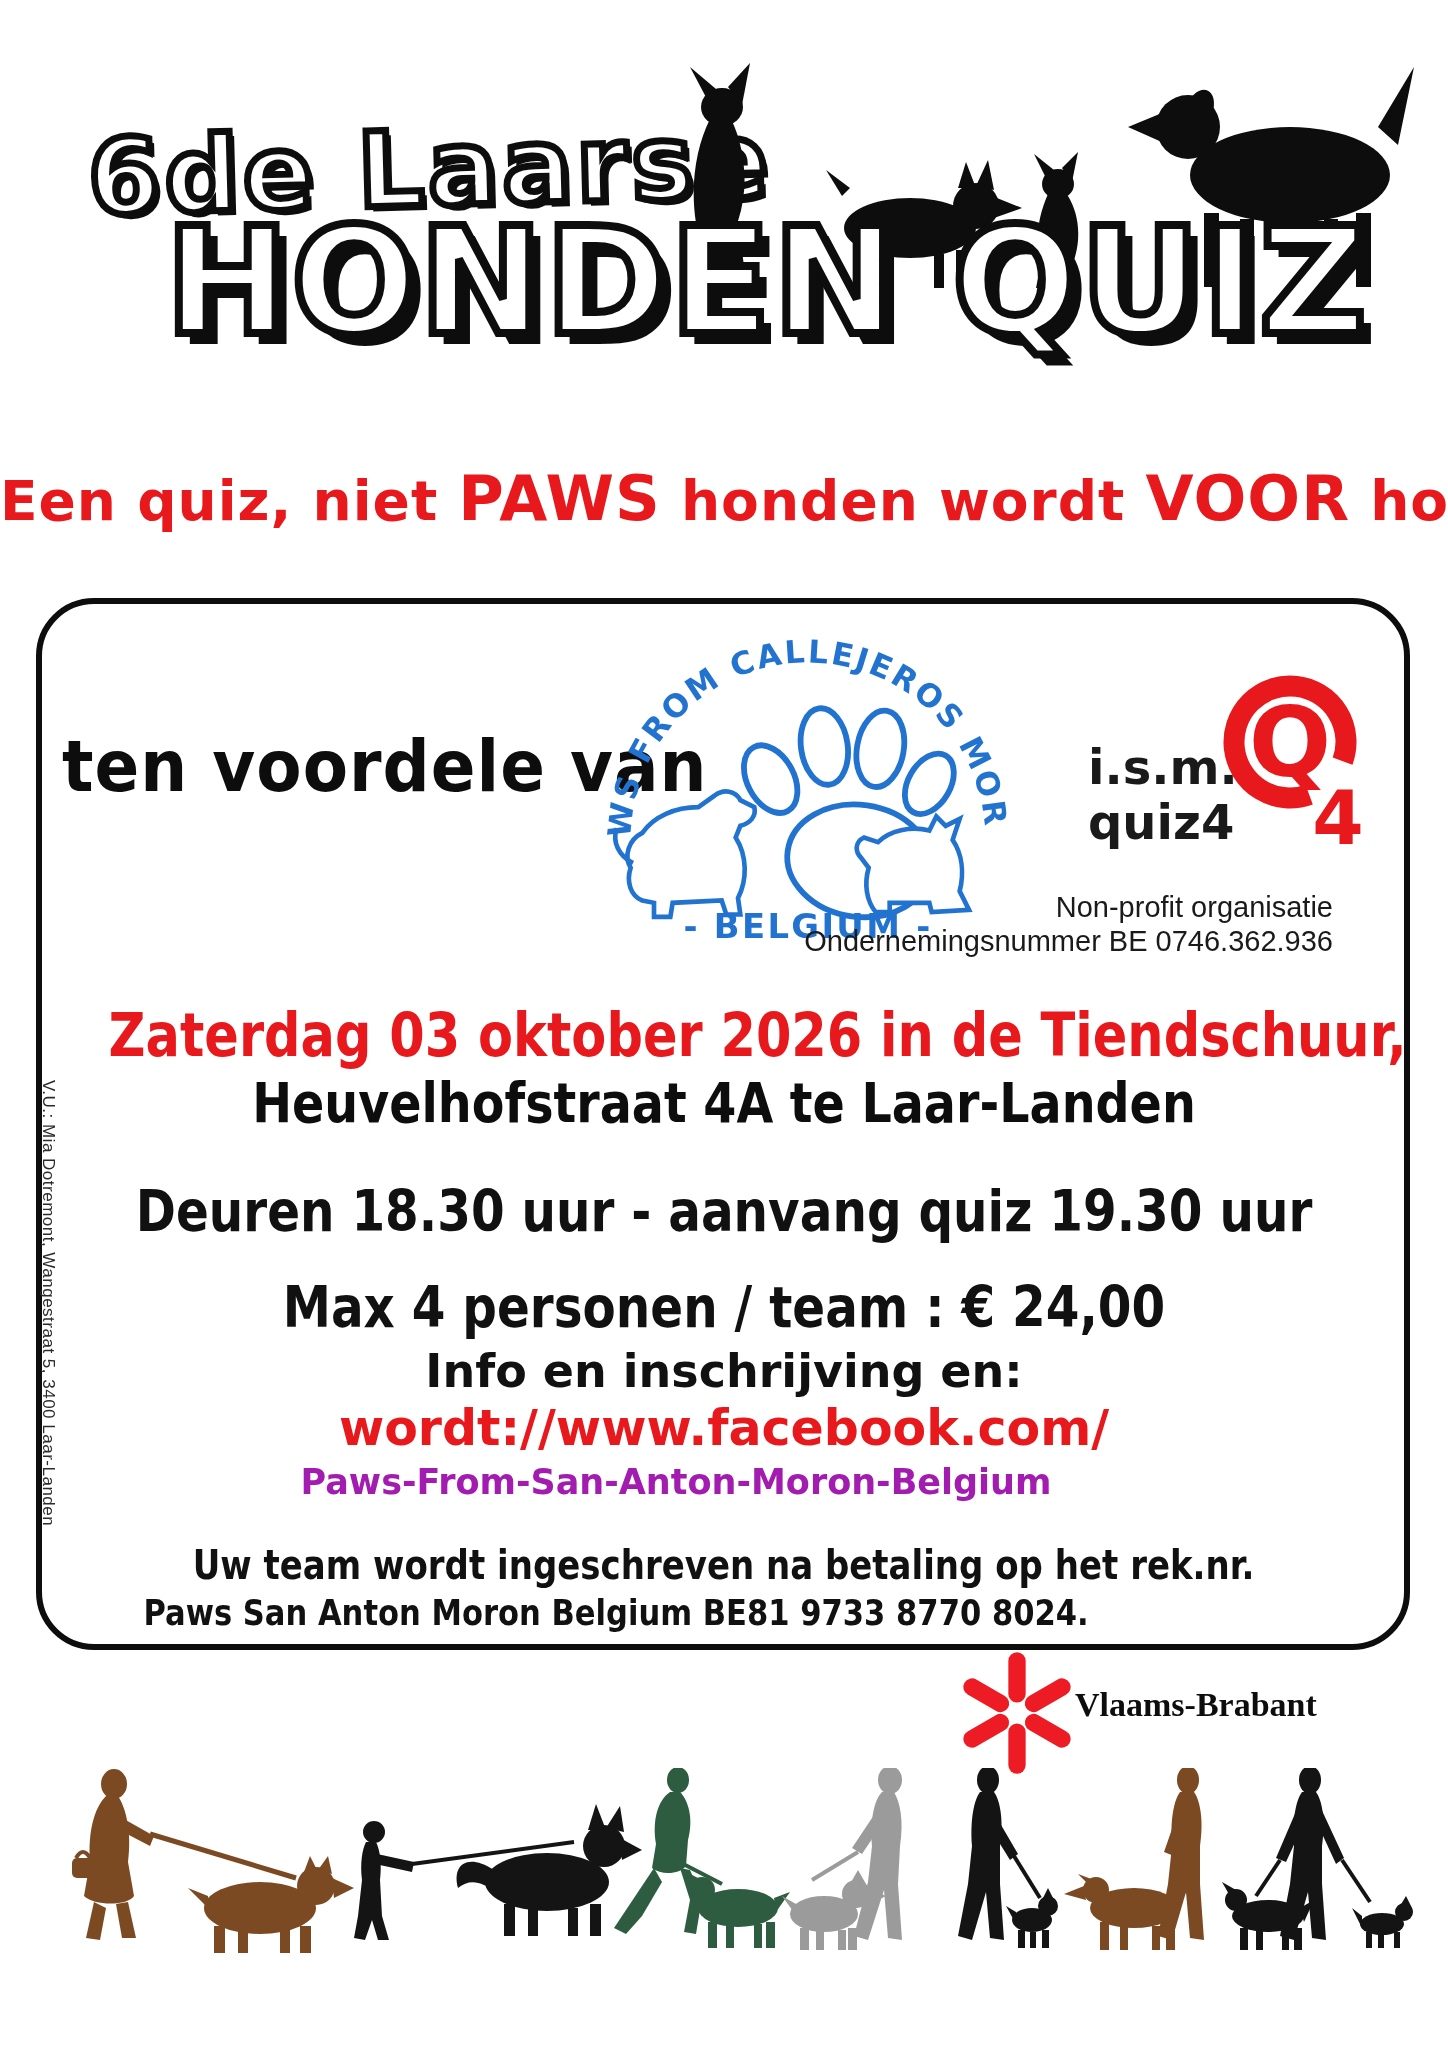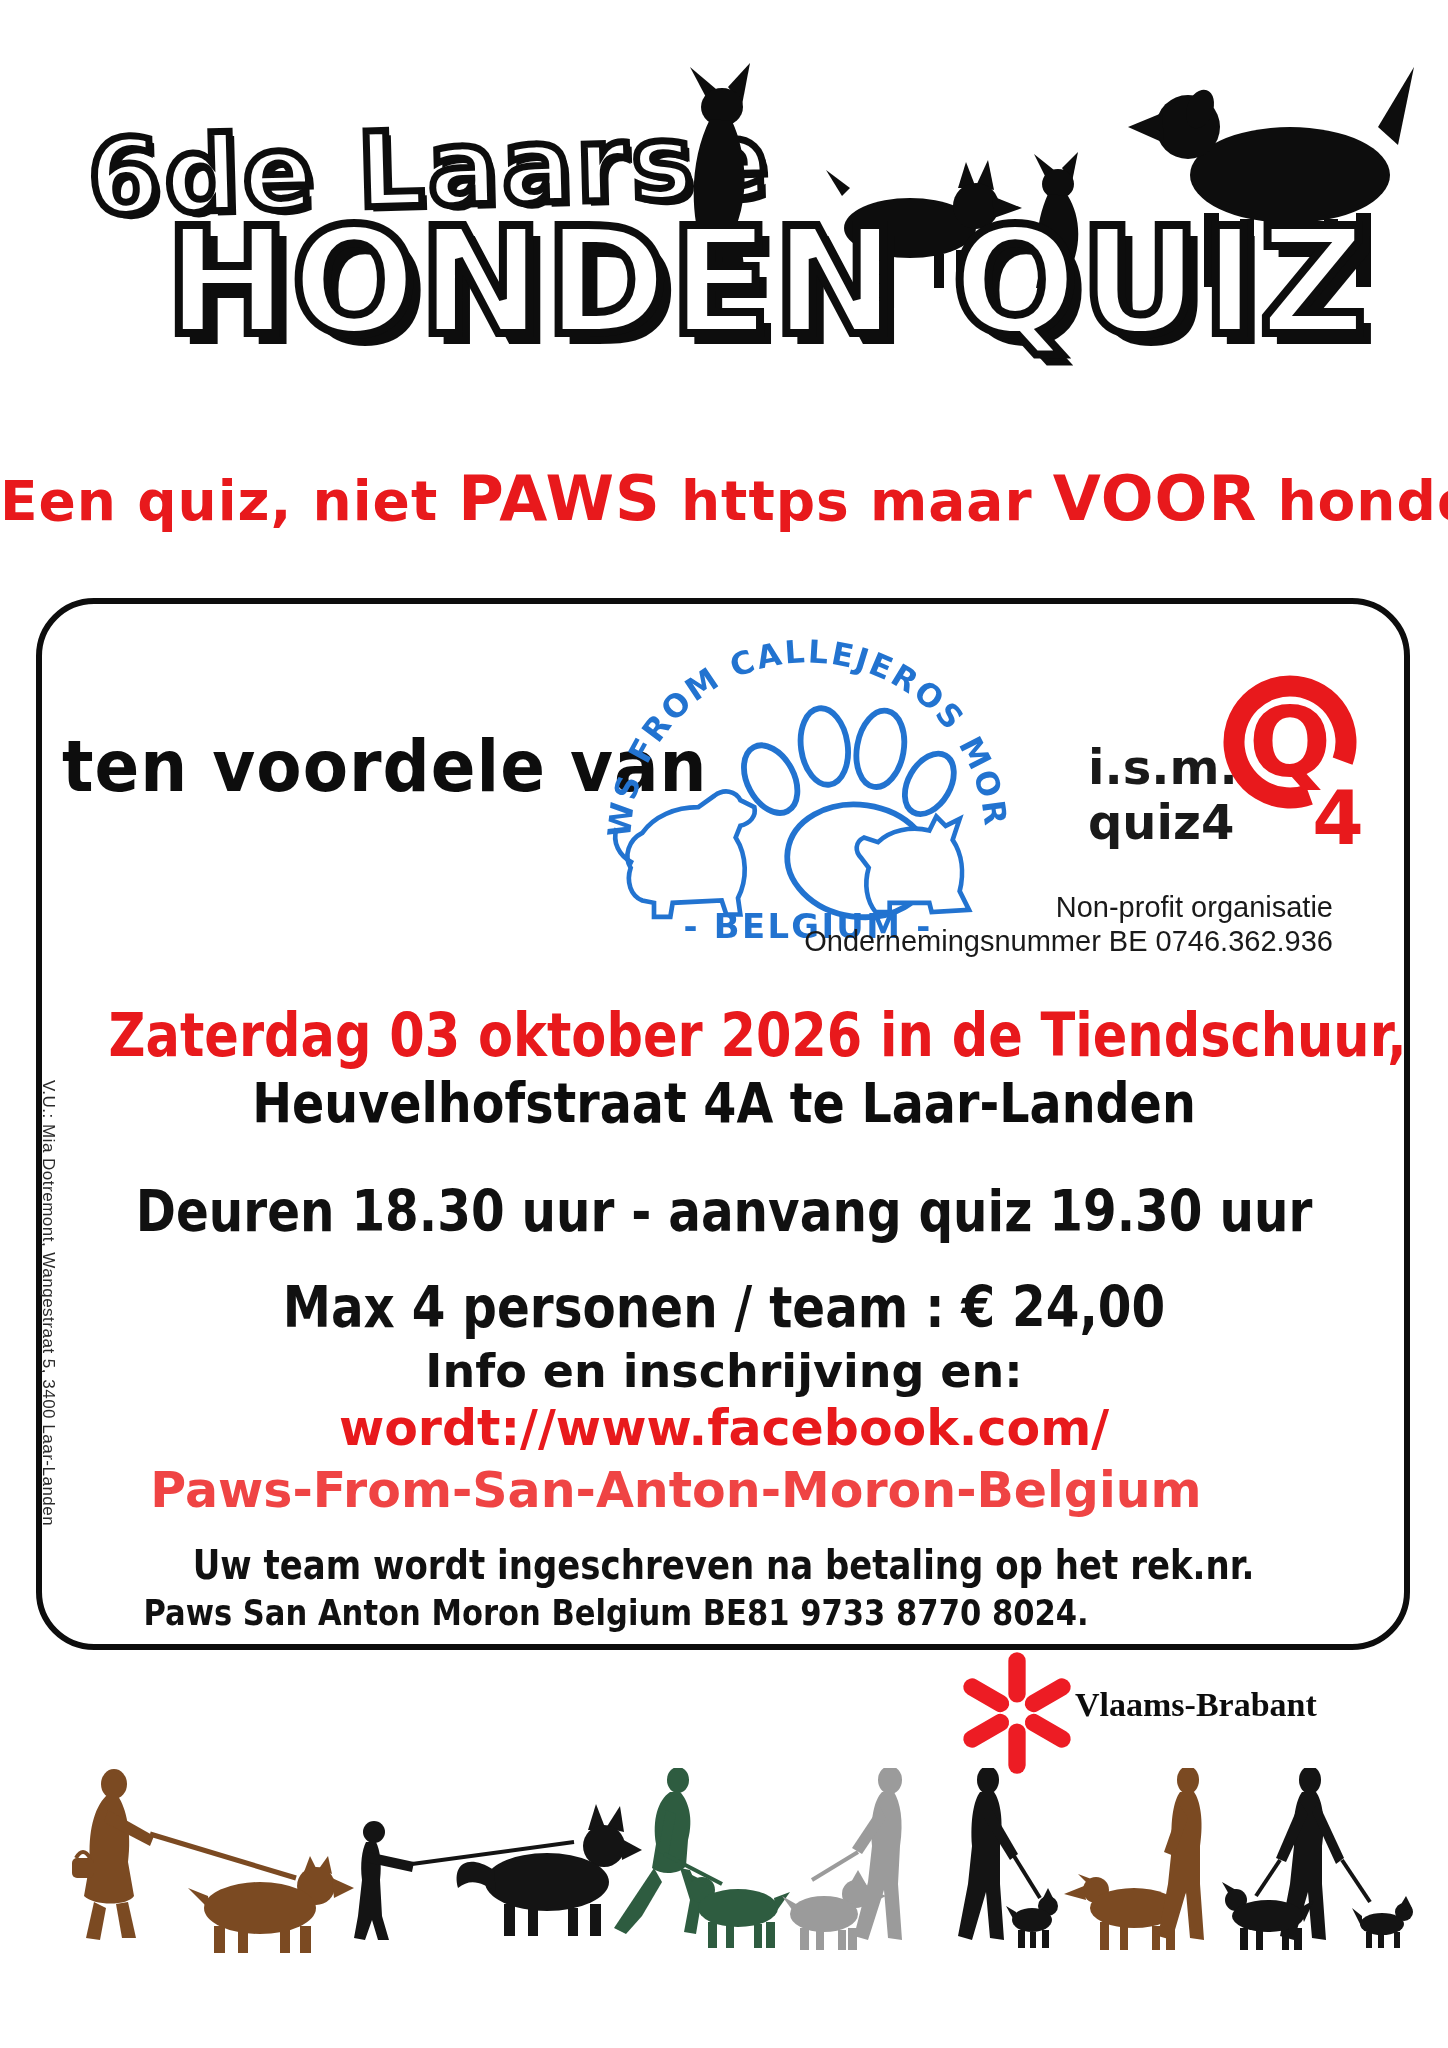--- a/index.html
+++ b/index.html
@@ -35,21 +35,21 @@
   .nonprofit{left:600px;top:890px;width:733px;text-align:right;font-size:29px;color:#1a1a1a;line-height:1.18;
              font-family:"Liberation Sans",sans-serif;}
 
   .cond{transform:scaleX(0.85);transform-origin:50% 50%;white-space:nowrap;}
   .date-line{left:0;top:1000px;width:1448px;text-align:center;font-size:60px;font-weight:800;color:#e8191c;}
   .addr-line{left:0;top:1070px;width:1448px;text-align:center;font-size:56px;font-weight:800;color:#0d0d0d;}
   .hours-line{left:0;top:1178px;width:1448px;text-align:center;font-size:57px;font-weight:600;color:#111;}
   .team-line{left:0;top:1246px;width:1448px;text-align:center;font-size:57px;font-weight:600;color:#111;margin-top:28px;}
   .info-label{left:0;top:1344px;width:1448px;text-align:center;font-size:46px;font-weight:600;color:#111;}
   .url1{left:0;top:1400px;width:1448px;text-align:center;font-size:49px;font-weight:700;color:#e8191c;}
-  .url2{left:0;top:1462px;width:1352px;text-align:center;font-size:49px;font-weight:700;color:#ef4444;}
+  .url2{left:0;top:1462px;width:1352px;text-align:center;font-size:35px;font-weight:700;color:#a21caf;}
   .pay1{left:0;top:1542px;width:1448px;text-align:center;font-size:40px;font-weight:700;color:#111;}
   .pay2{left:0;top:1592px;width:1232px;text-align:center;font-size:36px;font-weight:700;color:#111;}
 
   .vu{left:38px;top:1080px;height:560px;writing-mode:vertical-rl;
       font-size:17px;color:#2b2b2b;letter-spacing:0.5px;font-family:"Liberation Sans",sans-serif;}
 
   
   .sponsor-text{left:162px;top:1688px;font-size:31px;font-weight:700;color:#0d0d0d;
                 font-family:"Liberation Serif","DejaVu Serif",serif;white-space:nowrap;}
   .province{left:1075px;top:1686px;font-size:34px;font-weight:700;color:#0d0d0d;
@@ -106,21 +106,21 @@
       <rect x="62" y="148" width="15" height="74"></rect>
       <rect x="98" y="154" width="14" height="68"></rect>
       <rect x="182" y="154" width="14" height="68"></rect>
       <rect x="214" y="148" width="15" height="74"></rect>
     </g>
   </svg>
 
   <div class="abs title-main">HONDEN QUIZ</div>
 
   <div class="abs tagline">
-    <span>Een quiz, niet </span><span class="big">PAWS</span><span> https maar </span><span class="big">VOOR</span><span> honden !</span>
+    <span>Een quiz, niet </span><span class="big">PAWS</span><span> honden wordt </span><span class="big">VOOR</span><span> honden !</span>
   </div>
 
   <div class="abs main-box"></div>
 
   <div class="abs benefit">ten voordele van</div>
 
   <svg class="abs" style="left:598px;top:632px;" width="420" height="320" viewBox="0 0 360 274">
     <defs>
       <path id="arcPath" d="M 28 178 A 152 152 0 0 1 332 178" fill="none"></path>
     </defs>

